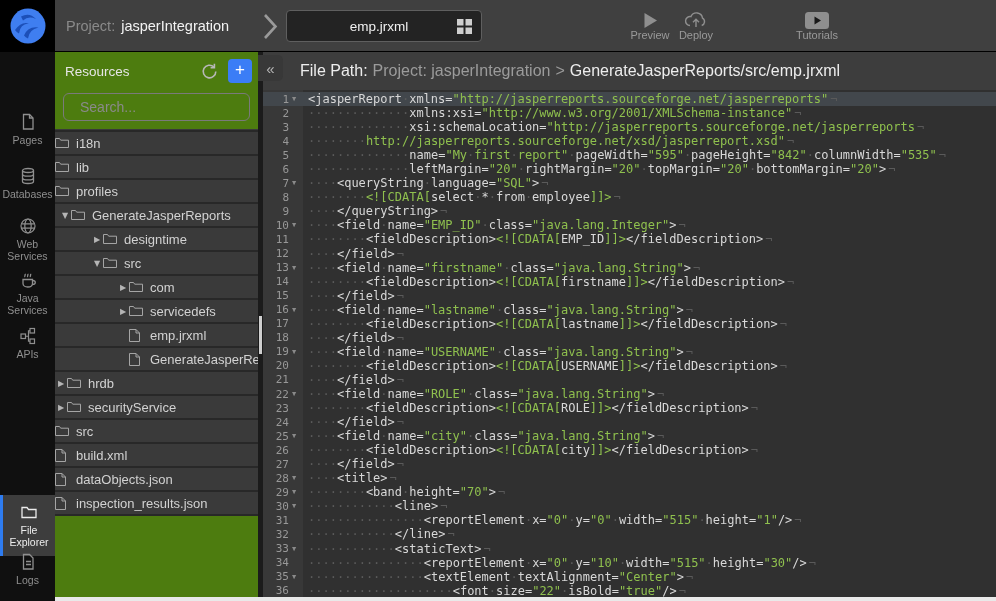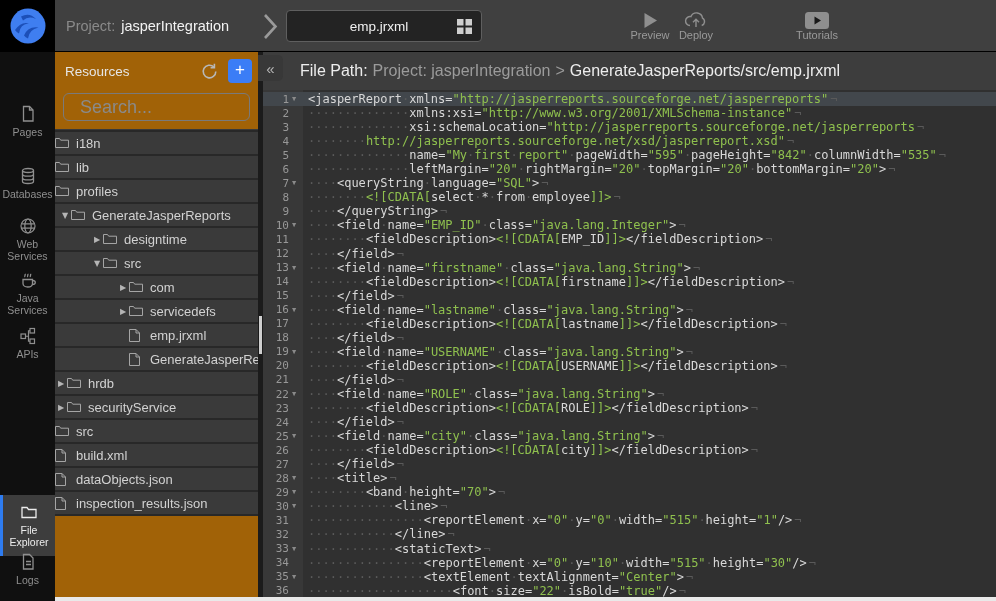--- a/index.html
+++ b/index.html
@@ -20,27 +20,27 @@
   #act-preview { left:621px; } #act-deploy { left:667px;align-items:center; } #act-tutorials { left:788px; }
   .tb-action .ticon { height:20px; display:flex; align-items:flex-end; }
 
   
   .sidebar { position:absolute; left:0; top:52px; width:55px; height:549px; background:#101010; z-index:4; }
   .sb-item { position:absolute; left:0; width:55px; display:flex; flex-direction:column; align-items:center; gap:3px; color:#8f8f8f; font-size:10.5px; line-height:11.5px; text-align:center; cursor:pointer; padding:2px 0; }
   .sb-item.active { background:#3d3d3d; border-left:3px solid #2e7cf0; color:#ececec; padding:7px 0 8px 0; }
   .sb-icon { display:flex; }
 
   
-  .resources { position:absolute; left:55px; top:52px; width:203px; height:549px; background:#a16207; overflow:hidden; z-index:2; }
+  .resources { position:absolute; left:55px; top:52px; width:203px; height:549px; background:#4d7c0f; overflow:hidden; z-index:2; }
   .res-header { height:38px; display:flex; align-items:center; padding:0 6px 0 10px; gap:8px; }
   .res-title { color:#e6e6e6; font-size:13.5px; flex:1; }
   .refresh-btn { display:flex; cursor:pointer; padding:2px; }
   .add-btn { width:24px; height:24px; border-radius:4px; background:#3b7df6; color:#fff; font-size:17px; line-height:22px; text-align:center; cursor:pointer; }
   .search-wrap { margin:3px 8px 0 8px; height:28px; border:1px solid #7a7a7a; border-radius:6px; display:flex; align-items:center; padding:0 9px; gap:7px; }
-  .search-wrap input { flex:1; background:transparent; border:none; outline:none; color:#cfcfcf; font-size:18px; font-family:"Liberation Sans",sans-serif; }
+  .search-wrap input { flex:1; background:transparent; border:none; outline:none; color:#cfcfcf; font-size:14px; font-family:"Liberation Sans",sans-serif; }
   .search-wrap input::placeholder { color:#8a8a8a; }
   .tree { position:absolute; left:0; top:77px; right:0; }
   .tree-sliver { height:3px; background:#3a3a3a; border-bottom:2px solid #282828; }
   .tree-row { height:24px; background:#3a3a3a; border-bottom:2px solid #282828; display:flex; align-items:center; color:#d2d2d2; font-size:13px; white-space:nowrap; overflow:hidden; cursor:pointer; }
   .tr-arrow { width:12px; flex:0 0 12px; font-family:"DejaVu Sans",sans-serif; font-size:8px; color:#b5b5b5; text-align:center; }
   .tr-icon { flex:0 0 14px; width:14px; margin-right:7px; display:flex; align-items:center; }
   .panel-vscroll { position:absolute; left:259px; top:316px; width:3px; height:38px; background:#cfcfcf; z-index:6; }
 
   
   .gap-strip { position:absolute; left:258px; top:52px; width:5px; height:545px; background:#1b1b1b; z-index:3; }
@@ -121,21 +121,21 @@
       <svg width="24" height="17" viewBox="0 0 24 17">
           <rect x="0" y="0" width="24" height="17" rx="3.5" fill="#8f8f8f"></rect>
           <polygon points="9.5,4.5 16,8.5 9.5,12.5" fill="#191919"></polygon>
         </svg>
     </span>
     <span>Tutorials</span>
   </div>
 </div>
 
 <div class="sidebar">
-    <div class="sb-item" style="top: 50px;">
+    <div class="sb-item" style="top: 58px;">
       <span class="sb-icon">
         <svg width="20" height="20" viewBox="0 0 20 20" fill="none" stroke="currentColor" stroke-width="1.3">
           <path d="M5.5 2.5 h6 l3.5 3.5 v11 h-9.5 z"></path>
           <path d="M11.5 2.5 v3.5 h3.5"></path>
         </svg>
       </span>
       <span>Pages</span>
     </div>
     <div class="sb-item" style="top: 112px;">
       <span class="sb-icon">

